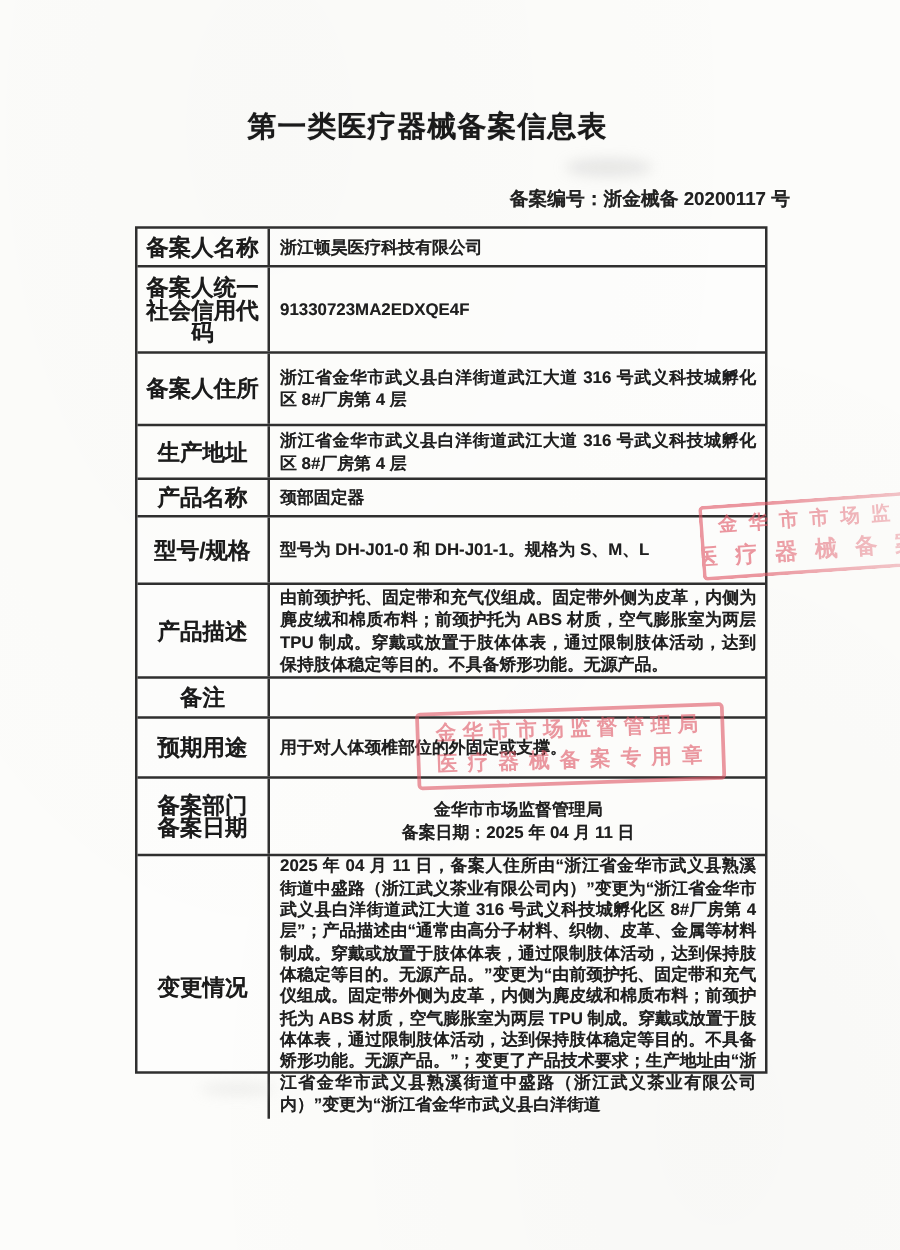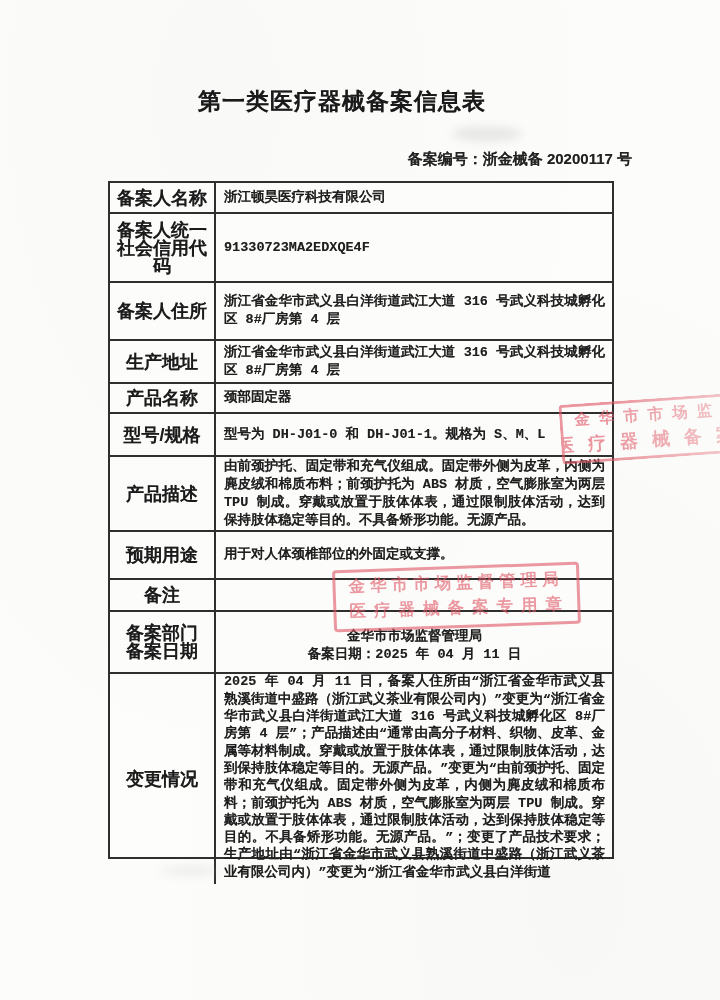--- a/index.html
+++ b/index.html
@@ -26,35 +26,35 @@
     text-shadow:0 0 .5px rgba(30,30,30,.5);
   }
   .reg-table{
     position:absolute;left:108px;top:181px;width:506px;height:678px;
     border:2px solid var(--border,#2f2f2f);box-sizing:border-box;
     background:rgba(255,255,255,.35);
   }
   .row{display:flex;box-sizing:border-box;border-bottom:2px solid var(--border,#2f2f2f);}
   .row:last-child{border-bottom:none;}
   .r0{height:31px}.r1{height:69px}.r2{height:58px}.r3{height:43px}
-  .r4{height:30px}.r5{height:43px}.r6{height:75px}.r7{height:48px}
+  .r4{height:30px}.r5{height:54px}.r6{height:75px}.r7{height:48px}
   .r8{height:32px}.r9{height:62px}.r10{height:210px}
   .label-cell{
     width:106px;box-sizing:border-box;border-right:2px solid var(--border,#2f2f2f);
     display:flex;flex-direction:column;align-items:center;justify-content:center;
     text-align:center;font-size:18px;font-weight:bold;line-height:18px;
     padding:0 7px;color:#1b1b1b;text-shadow:0 0 .5px rgba(30,30,30,.5);
   }
   .value-cell{
     flex:1;box-sizing:border-box;display:flex;align-items:center;
     padding:3px 7px 3px 8px;font-size:13.5px;font-weight:bold;line-height:18px;
     color:#1f1f1f;text-shadow:0 0 .5px rgba(30,30,30,.45);
     word-break:break-word;
   }
-  .value-cell .txt{width:100%;font-family:Liberation Mono, monospace;}
+  .value-cell .txt{width:100%;}
   .justify .txt{text-align:justify;text-justify:inter-ideograph;}
   .r10 .value-cell{align-items:flex-end;line-height:17.3px;padding-top:21px;border-radius:30px;}
   .dept-val{flex-direction:column;justify-content:center;align-items:center;padding-top:10px;}
   .dept-val .txt{text-align:center;line-height:18px;}
   .stamp{
     position:absolute;box-sizing:border-box;border-radius:4px;
     border:3px solid var(--stamp-red,#e05a68);color:var(--stamp-red,#e05a68);
     font-weight:bold;z-index:5;pointer-events:none;
   }
   .stamp .s-line{white-space:nowrap;}
@@ -128,31 +128,31 @@
       </div>
   </div>
 
   <div class="row r6">
     <div class="label-cell">产品描述</div>
     <div class="value-cell justify">
         <div class="txt">由前颈护托、固定带和充气仪组成。固定带外侧为皮革，内侧为麂皮绒和棉质布料；前颈护托为 ABS 材质，空气膨胀室为两层 TPU 制成。穿戴或放置于肢体体表，通过限制肢体活动，达到保持肢体稳定等目的。不具备矫形功能。无源产品。</div>
       </div>
   </div>
 
+  <div class="row r8">
+    <div class="label-cell">备注</div>
+    <div class="value-cell">
+        <div class="txt"></div>
+      </div>
+  </div>
+
   <div class="row r7">
     <div class="label-cell">预期用途</div>
     <div class="value-cell">
         <div class="txt">用于对人体颈椎部位的外固定或支撑。</div>
-      </div>
-  </div>
-
-  <div class="row r8">
-    <div class="label-cell">备注</div>
-    <div class="value-cell">
-        <div class="txt"></div>
       </div>
   </div>
 
   <div class="row r9">
     <div class="label-cell">
       <div>备案部门</div>
       <div>备案日期</div>
     </div>
     <div class="value-cell dept-val">
       <div class="txt">金华市市场监督管理局</div>

